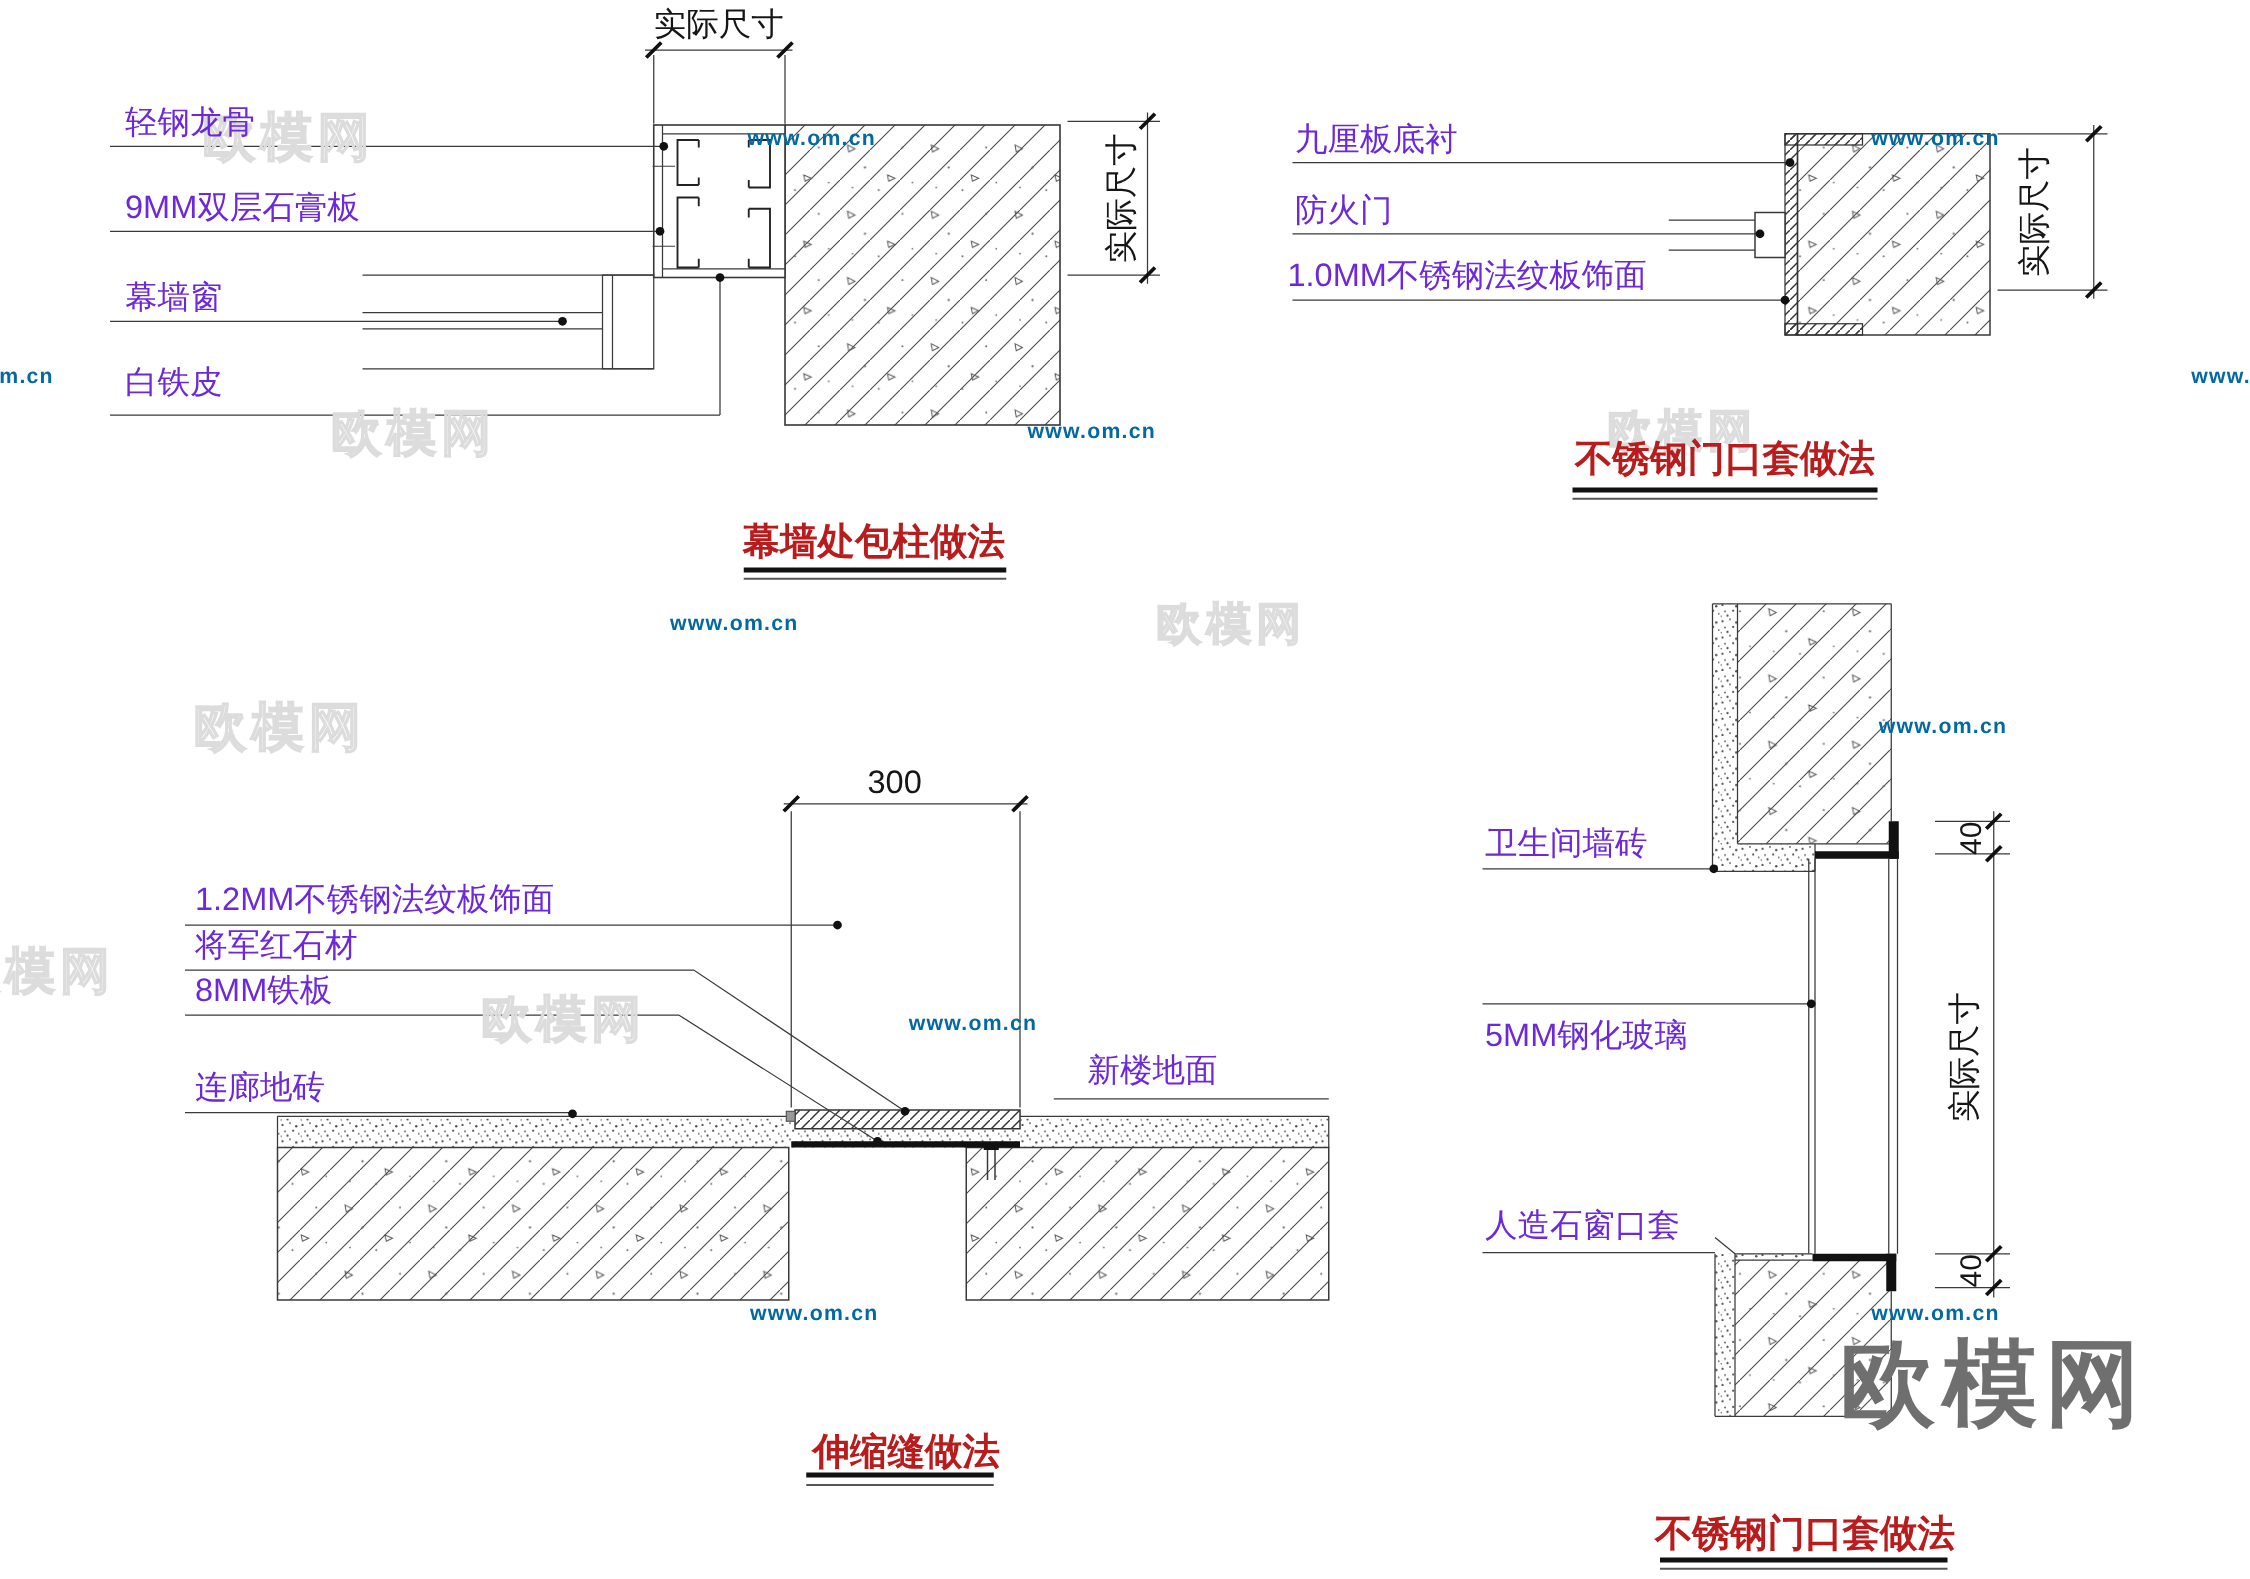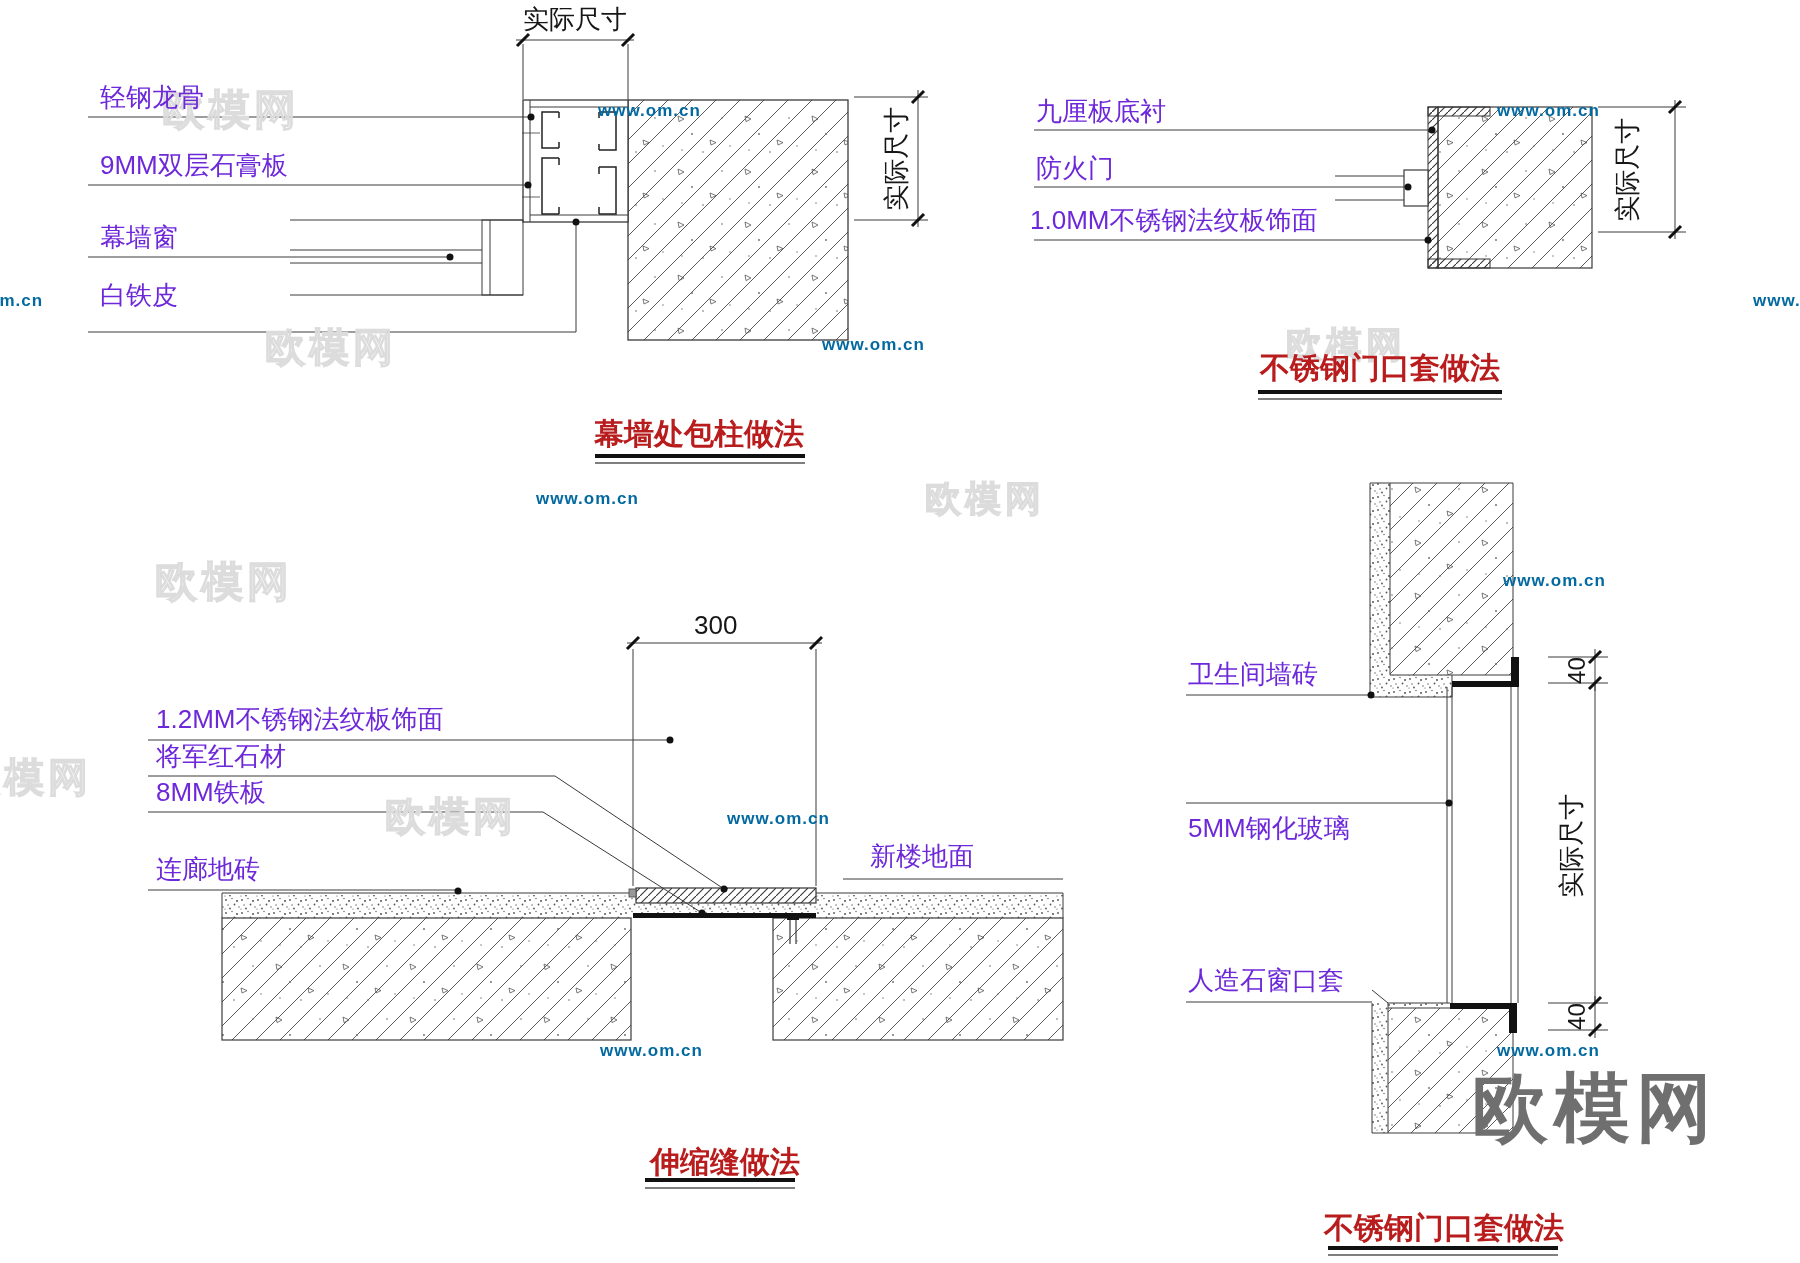--- a/index.html
+++ b/index.html
@@ -217,21 +217,21 @@
 <div class="txt wm-brand" style="left:385px;top:795px;font-size:40px;">欧模网</div>
 <div class="txt wm-site" style="left:727px;top:810px;">www.om.cn</div>
 <div class="txt wm-site" style="left:600px;top:1042px;">www.om.cn</div>
 <div class="txt wm-site" style="left:1497px;top:1042px;">www.om.cn</div>
 <div class="txt wm-big" style="left:1472px;top:1068px;">欧模网</div>
 
 <div class="txt dim" style="left:515px;top:6px;width:120px;text-align:center;">实际尺寸</div>
 <div class="txt lbl" style="left:100px;top:84px;">轻钢龙骨</div>
 <div class="txt lbl" style="left:100px;top:152px;">9MM双层石膏板</div>
 <div class="txt lbl" style="left:100px;top:224px;">幕墙窗</div>
-<div class="txt lbl" style="left:100px;top:282px;">白铁皮</div>
+<div class="txt lbl" style="left:100px;top:292px;">白铁皮</div>
 <div class="txt dim dimv" style="left:837px;top:145px;width:120px;">实际尺寸</div>
 <div class="txt title" style="left:593px;top:418px;width:212px;">幕墙处包柱做法</div>
 
 <div class="txt lbl" style="left:1036px;top:98px;">九厘板底衬</div>
 <div class="txt lbl" style="left:1036px;top:155px;">防火门</div>
 <div class="txt lbl" style="left:1030px;top:207px;">1.0MM不锈钢法纹板饰面</div>
 <div class="txt dim dimv" style="left:1568px;top:156px;width:120px;">实际尺寸</div>
 <div class="txt title" style="left:1255px;top:352px;width:250px;">不锈钢门口套做法</div>
 
 <div class="txt dim" style="left:694px;top:612px;width:60px;">300</div>

